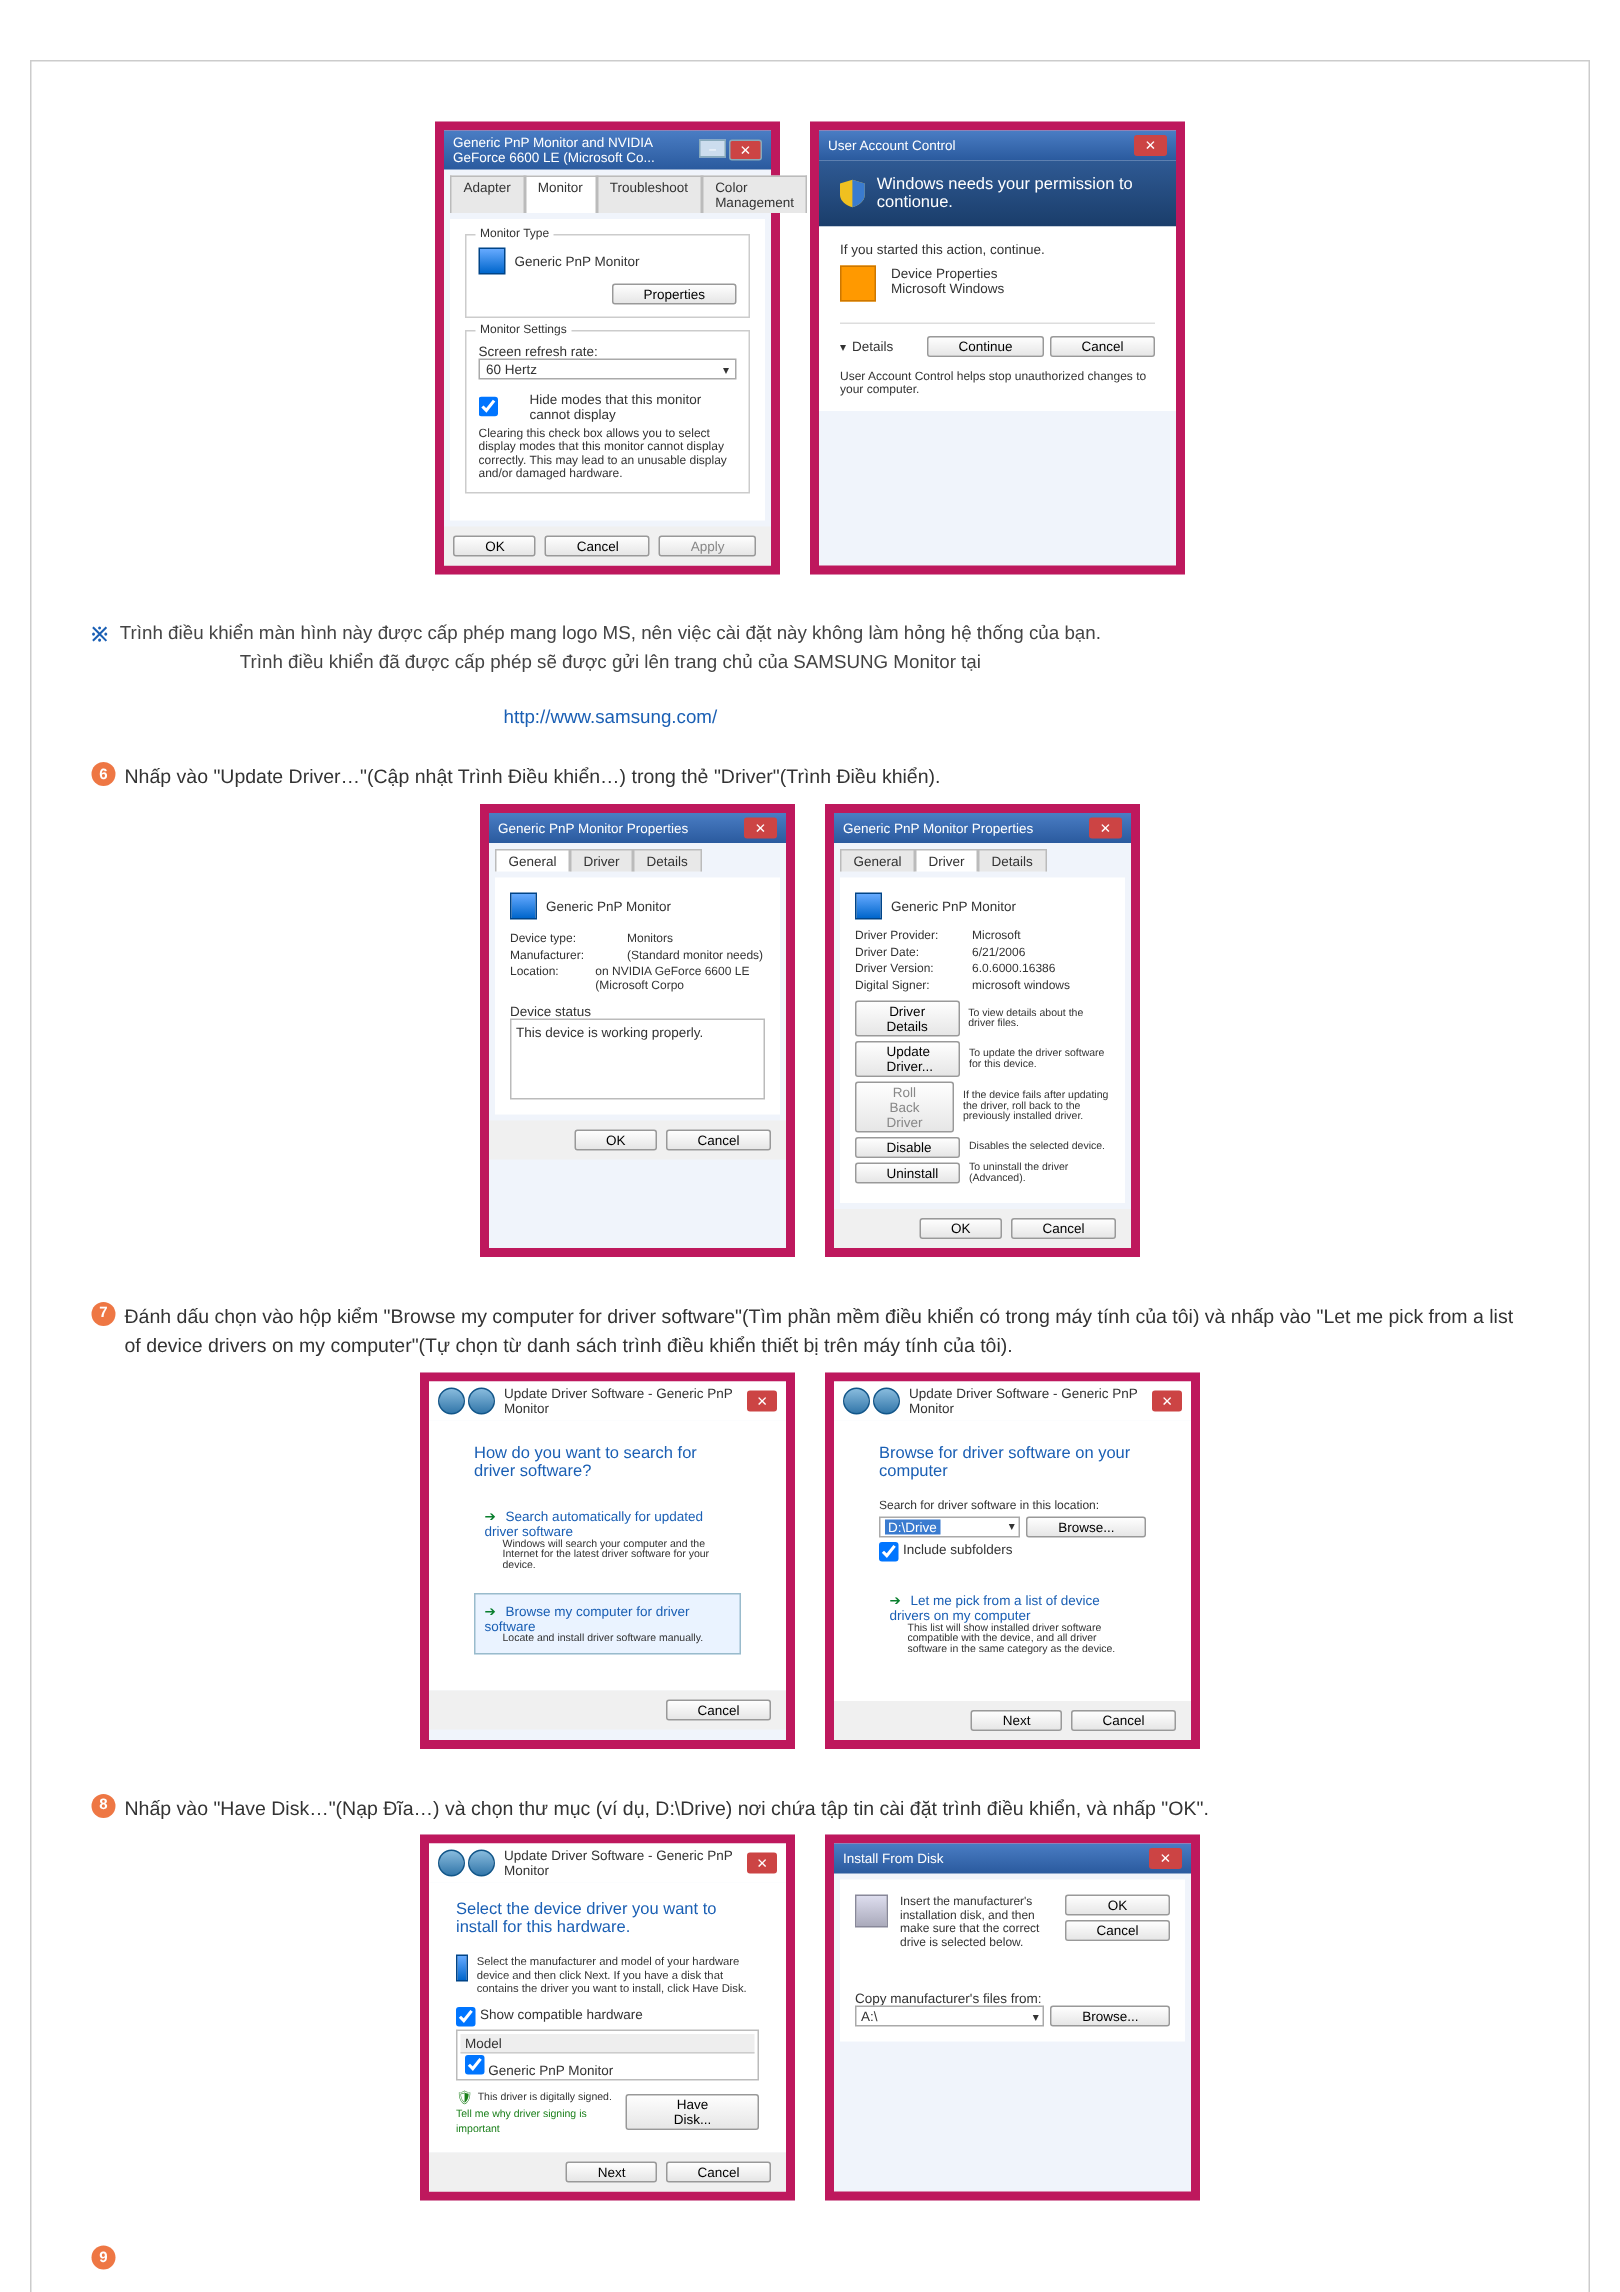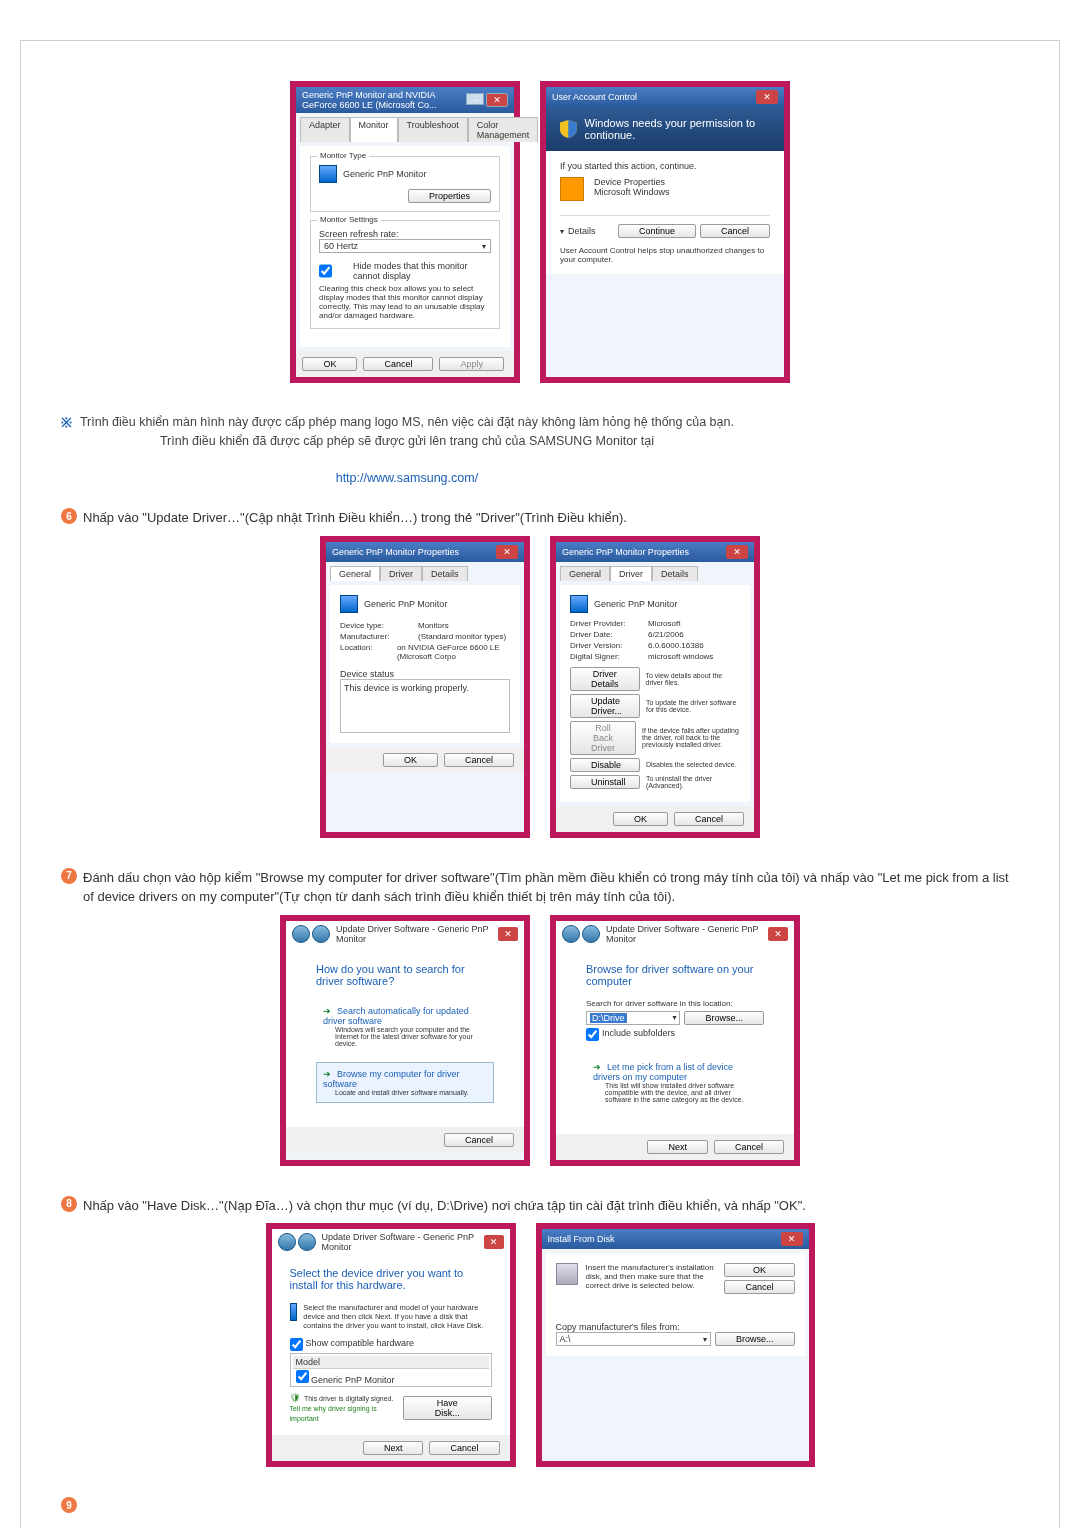--- a/index.html
+++ b/index.html
@@ -196,21 +196,21 @@
         <div style="display:flex; gap:6px; align-items:center; margin-bottom:8px;">
           <span class="icon-monitor"></span>
           <span>Generic PnP Monitor</span>
         </div>
         <div class="field-line">
             <span class="field-label">Device type:</span>
             <span>Monitors</span>
           </div>
         <div class="field-line">
             <span class="field-label">Manufacturer:</span>
-            <span>(Standard monitor types)</span>
+            <span>(Standard monitor needs)</span>
           </div>
         <div class="field-line">
             <span class="field-label">Location:</span>
             <span>on NVIDIA GeForce 6600 LE (Microsoft Corpo</span>
           </div>
         <div style="margin-top:8px;">Device status</div>
         <div class="textarea-box" style="padding:3px;">
           <span>This device is working properly.</span>
         </div>
       </div>
@@ -395,21 +395,21 @@
           </div>
           <button class="small-btn">Have Disk...</button>
         </div>
       </div>
       <div class="dialog-footer">
         <button class="small-btn">Next</button>
         <button class="small-btn">Cancel</button>
       </div>
     </div>
 
-    <div class="dialog" style="width:279px;">
+    <div class="dialog" style="width:250px;">
       <div class="dialog-titlebar red-close">
         <span>Install From Disk</span>
         <span class="close-btn">✕</span>
       </div>
       <div class="dialog-body">
         <div style="display:flex; gap:8px;">
           <span class="disk-icon"></span>
           <span style="font-size:8px; flex:1;">Insert the manufacturer's installation disk, and then make sure that the correct drive is selected below.</span>
           <div style="display:flex; flex-direction:column; gap:3px;">
             <button class="small-btn">OK</button>

